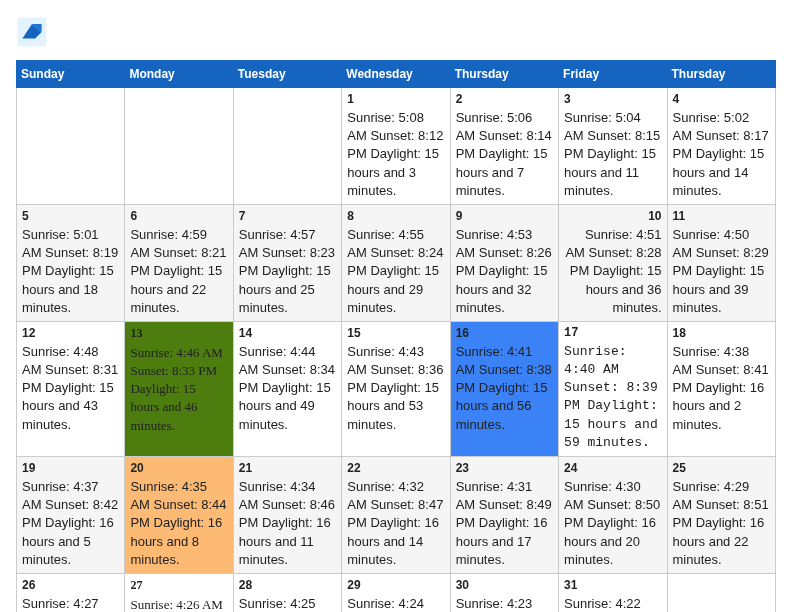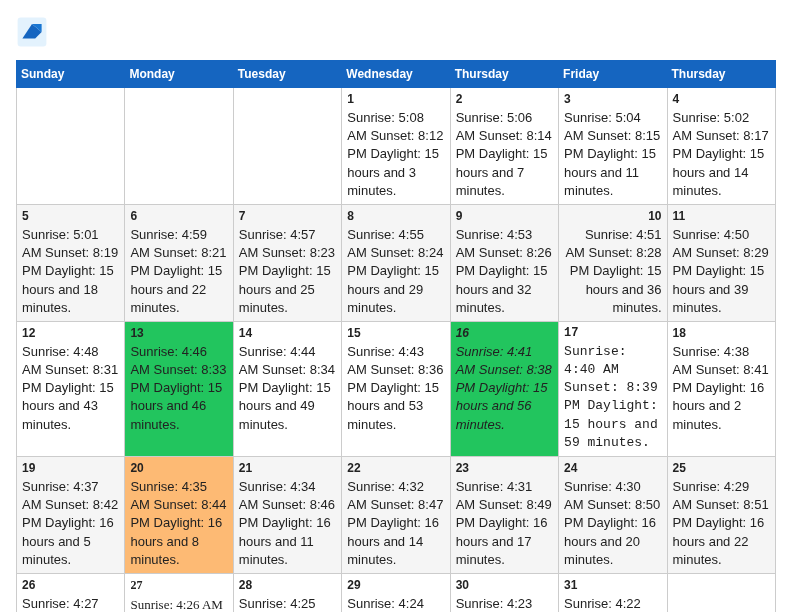--- a/index.html
+++ b/index.html
@@ -201,42 +201,42 @@
         </td>
       </tr>
       <tr>
         <td style="background: rgb(255, 255, 255);">
           <span class="day-num">12</span>
           <div class="cell-info">Sunrise: 4:48 AM
 Sunset: 8:31 PM
 Daylight: 15 hours
 and 43 minutes.</div>
         </td>
-        <td style="background: #22c55e;">
+        <td style="background: #4d7c0f; font-family: Liberation Serif, serif;">
           <span class="day-num">13</span>
           <div class="cell-info">Sunrise: 4:46 AM
 Sunset: 8:33 PM
 Daylight: 15 hours
 and 46 minutes.</div>
         </td>
         <td style="background: rgb(255, 255, 255);">
           <span class="day-num">14</span>
           <div class="cell-info">Sunrise: 4:44 AM
 Sunset: 8:34 PM
 Daylight: 15 hours
 and 49 minutes.</div>
         </td>
         <td style="background: rgb(255, 255, 255);">
           <span class="day-num">15</span>
           <div class="cell-info">Sunrise: 4:43 AM
 Sunset: 8:36 PM
 Daylight: 15 hours
 and 53 minutes.</div>
         </td>
-        <td style="background: #22c55e; font-style: italic;">
+        <td style="background: #3b82f6;">
           <span class="day-num">16</span>
           <div class="cell-info">Sunrise: 4:41 AM
 Sunset: 8:38 PM
 Daylight: 15 hours
 and 56 minutes.</div>
         </td>
         <td style="background: rgb(255, 255, 255); font-family: Liberation Mono, monospace;">
           <span class="day-num">17</span>
           <div class="cell-info">Sunrise: 4:40 AM
 Sunset: 8:39 PM

